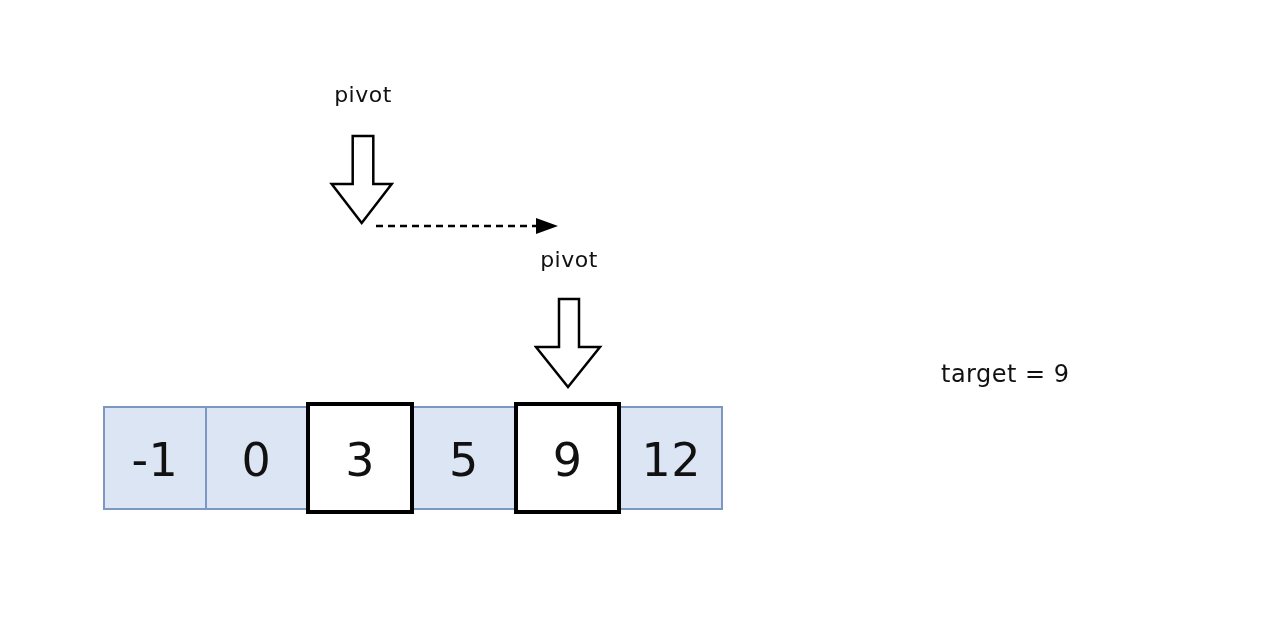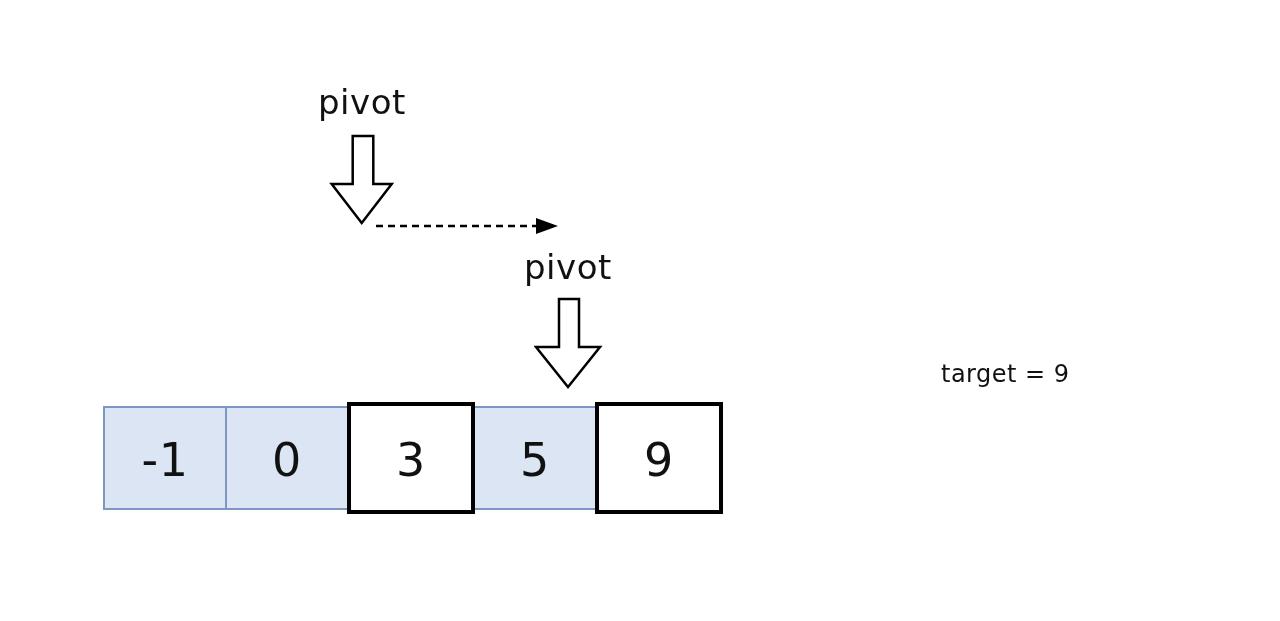--- a/index.html
+++ b/index.html
@@ -15,22 +15,22 @@
     background: #ffffff;
   }
   .hand-text {
     color: #111111;
     font-weight: 500;
     letter-spacing: 0.5px;
     white-space: nowrap;
   }
   .pivot-label {
     position: absolute;
-    font-size: 34px;
-    text-align: left;
+    font-size: 22px;
+    text-align: center;
   }
   #pivot1-label { left: 318px; top: 82px; width: 90px; }
   #pivot2-label { left: 524px; top: 247px; width: 90px; }
   .arrow-svg { position: absolute; display: block; }
   #pivot1-arrow { left: 328px; top: 134px; }
   #pivot2-arrow { left: 534px; top: 296px; }
   #dashed-arrow { left: 366px; top: 213px; }
   #target-text {
     position: absolute;
     left: 941px; top: 360px;
@@ -99,15 +99,18 @@
     </div>
     <div class="cell highlighted">
       <span class="cell-value hand-text">3</span>
     </div>
     <div class="cell">
       <span class="cell-value hand-text">5</span>
     </div>
     <div class="cell highlighted">
       <span class="cell-value hand-text">9</span>
     </div>
+    <div class="cell">
+      <span class="cell-value hand-text">12</span>
+    </div>
   </div>
 
 </div>
 
 </body></html>

